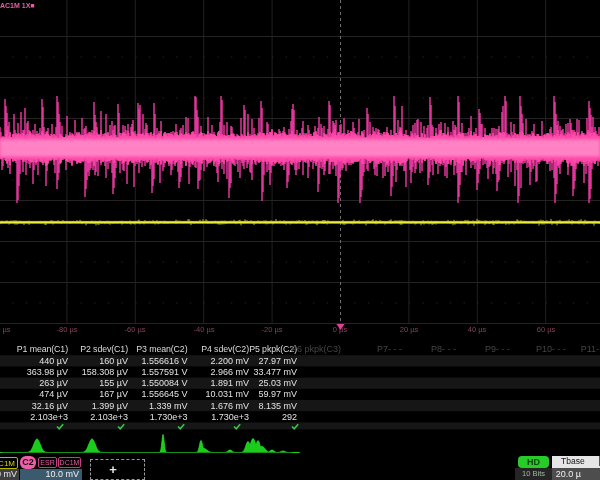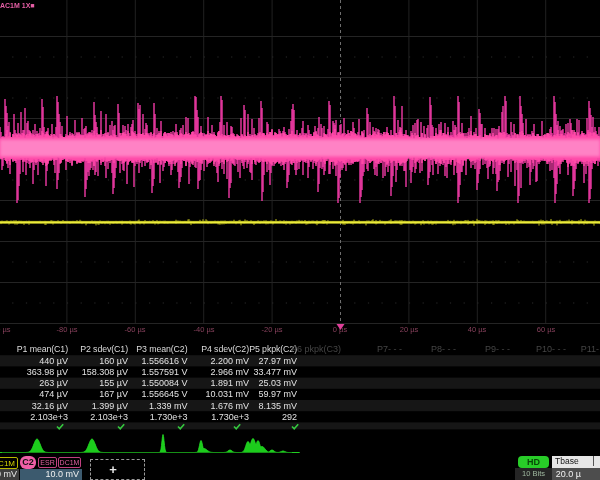--- a/index.html
+++ b/index.html
@@ -124,16 +124,16 @@
  <div style="position:absolute;left:20px;top:0px;width:16px;height:13px;background:#ef5fa7;border-radius:6px;color:#111;font-size:9px;font-weight:bold;text-align:center;line-height:13px;">C2</div>
  <div style="position:absolute;left:38px;top:1px;width:19px;height:11px;border:1px solid #c04080;border-radius:2px;color:#e060a0;font-size:7px;text-align:center;line-height:10px;">ESR</div>
  <div style="position:absolute;left:58px;top:1px;width:23px;height:11px;border:1px solid #c04080;border-radius:2px;color:#e060a0;font-size:7px;text-align:center;line-height:10px;">DC1M</div>
  <div style="position:absolute;left:20px;top:13px;width:62px;height:11px;background:#3c5a6e;color:#f0f0f0;font-size:9px;text-align:right;padding-right:3px;line-height:11px;">10.0 mV</div>
 
  <div style="position:absolute;left:90px;top:3px;width:55px;height:21px;border:1px dashed #999;color:#e8e8e8;font-size:13px;font-weight:bold;text-align:center;line-height:20px;padding-right:9px;">+</div>
 
  <div style="position:absolute;left:518px;top:0px;width:31px;height:12px;background:#28cc28;border-radius:4px;color:#063; color:#084808;font-size:9px;font-weight:bold;text-align:center;line-height:12px;">HD</div>
  <div style="position:absolute;left:515px;top:12px;width:37px;height:12px;background:#252525;color:#9fb89f;font-size:7.5px;text-align:center;line-height:12px;">10 Bits</div>
 
- <div style="position:absolute;left:552px;top:0px;width:48px;height:15px;background:#e6e6e6;color:#141414;font-size:8.5px;line-height:11.5px;padding-left:3px;"><span style="border-right:1px solid #555;padding-right:14px;">Tbase</span></div>
+ <div style="position:absolute;left:552px;top:0px;width:48px;height:15px;background:#e6e6e6;color:#141414;font-size:8.5px;line-height:11.5px;padding-left:9px;"><span style="border-right:1px solid #555;padding-right:14px;">Tbase</span></div>
  <div style="position:absolute;left:552px;top:11.5px;width:48px;height:12.5px;background:#4d4d4d;color:#f2f2f2;font-size:9px;text-align:right;line-height:12.5px;padding-right:19px;">20.0 µ</div>
 </div>
 
 </div>
 </body></html>

